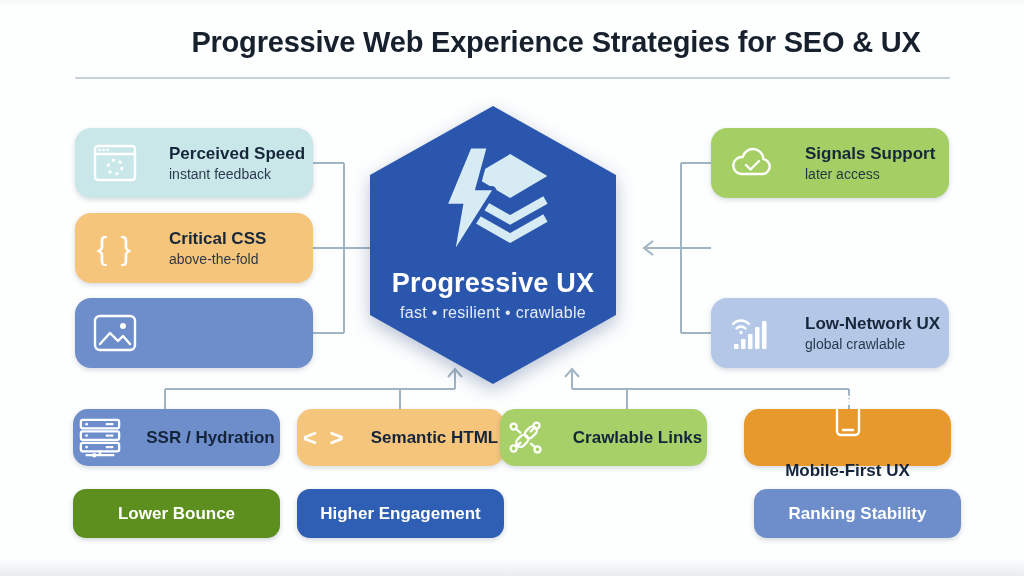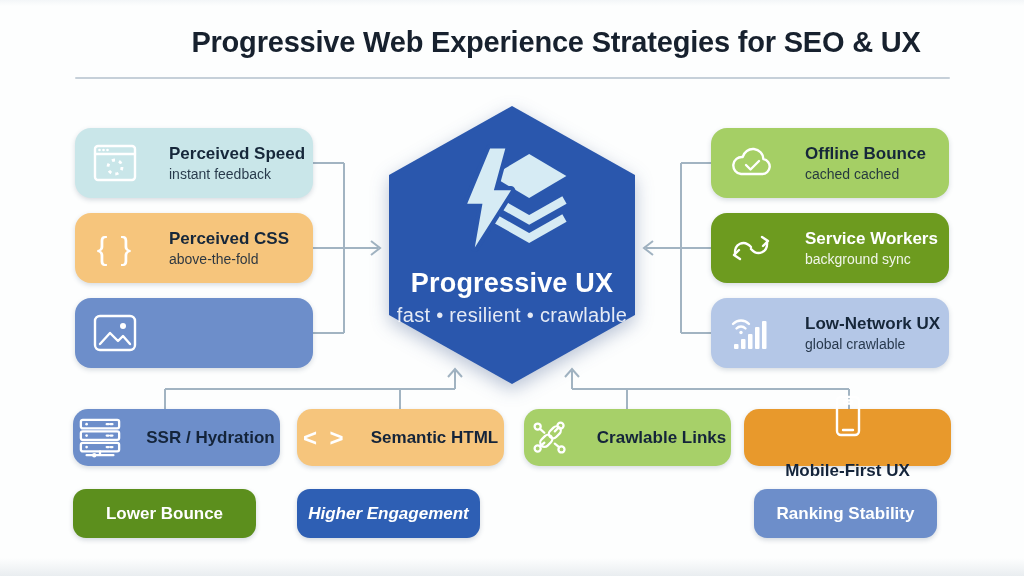--- a/index.html
+++ b/index.html
@@ -25,29 +25,29 @@
   .icon-box{flex:0 0 auto;display:flex;align-items:center;justify-content:center;width:48px;}
   .glyph-icon{color:#ffffff;font-size:32px;font-weight:400;letter-spacing:2px;white-space:nowrap;line-height:1;}
   .glyph-icon.sm{font-size:24px;letter-spacing:3px;font-weight:bold;}
   .tactic{
     position:absolute;top:409px;height:57px;width:207px;border-radius:15px;
     display:flex;align-items:center;justify-content:center;gap:24px;box-sizing:border-box;
     box-shadow:0 2px 5px rgba(40,60,90,0.18);
   }
   .tactic .t{font-weight:bold;font-size:17px;white-space:nowrap;}
   .pill{
-    position:absolute;top:489px;height:49px;width:183px;border-radius:13px;
+    position:absolute;top:489px;height:49px;width:207px;border-radius:13px;
     display:flex;align-items:center;justify-content:center;
     font-weight:bold;font-size:17px;box-shadow:0 2px 5px rgba(40,60,90,0.2);
   }
-  .hexwrap{position:absolute;left:387px;top:104px;width:250px;height:282px;}
+  .hexwrap{position:absolute;left:368px;top:104px;width:250px;height:282px;}
   .hexwrap svg.hexsvg{position:absolute;left:0;top:0;filter:drop-shadow(0 6px 9px rgba(30,60,120,0.30));}
   .hexicon{position:absolute;left:63px;top:38px;}
   .hexlabel{position:absolute;top:164px;left:0;width:100%;text-align:center;font-size:27px;font-weight:bold;letter-spacing:0.2px;}
-  .hexsub{position:absolute;top:200px;left:0;width:100%;text-align:center;font-size:20px;opacity:0.88;letter-spacing:0.3px;}
+  .hexsub{position:absolute;top:200px;left:0;width:100%;text-align:center;font-size:16px;opacity:0.88;letter-spacing:0.3px;}
   .lineart{fill:none;stroke:#ffffff;stroke-width:2.4;stroke-linecap:round;stroke-linejoin:round;}
 </style>
 </head>
 <body>
 
 <div class="canvas">
 
   <div class="title">Progressive Web Experience Strategies for SEO &amp; UX</div>
   <div class="divider"></div>
 
@@ -83,21 +83,21 @@
       <span class="t">Perceived Speed</span>
       <span class="s">instant feedback</span>
     </span>
   </div>
 
   <div class="card" style="left: 75px; top: 213px; width: 238px; height: 70px; background-color: rgb(246, 197, 124);">
     <span class="icon-box">
       <span class="glyph-icon">{ }</span>
     </span>
     <span class="txt" style="color:#16273a">
-      <span class="t">Perceived CSS</span>
+      <span class="t">Critical CSS</span>
       <span class="s">above-the-fold</span>
     </span>
   </div>
 
   <div class="card" style="left: 75px; top: 298px; width: 238px; height: 70px; background-color: rgb(109, 142, 202);">
     <span class="icon-box">
       <svg width="44" height="38" viewBox="0 0 44 38">
         <rect class="lineart" x="2" y="2" width="40" height="34" rx="5" stroke-width="2.6"></rect>
         <circle cx="30" cy="12" r="3" fill="#fff"></circle>
         <path class="lineart" d="M7 30 L17 19 L25 27 L30 22 L37 30" stroke-width="2.6"></path>
@@ -106,39 +106,25 @@
   </div>
 
   <div class="card" style="left: 711px; top: 128px; width: 238px; height: 70px; background-color: rgb(165, 207, 101);">
     <span class="icon-box">
       <svg width="46" height="34" viewBox="0 0 46 34">
         <path class="lineart" d="M13 28 H34 a7.5 7.5 0 0 0 1.4 -14.9 A10.5 10.5 0 0 0 14.7 11 A8 8 0 0 0 13 28 Z" stroke-width="2.6"></path>
         <path class="lineart" d="M18 19 l4.5 4.5 L31 15" stroke-width="2.6"></path>
       </svg>
     </span>
     <span class="txt" style="color:#16273a">
-      <span class="t">Offline Bounce</span>
-      <span class="s">cached cached</span>
-    </span>
-  </div>
-
-  <div class="card" style="left: 711px; top: 213px; width: 238px; height: 70px; background-color: rgb(109, 155, 31);">
-    <span class="icon-box">
-      <svg width="46" height="32" viewBox="0 0 46 32">
-        <path class="lineart" d="M7 22 C6 12 16 7 23 15" stroke-width="2.8"></path>
-        <path class="lineart" d="M39 10 C40 20 30 25 23 17" stroke-width="2.8"></path>
-        <path class="lineart" d="M34 5 L40 9 L35 14" stroke-width="2.4"></path>
-        <path class="lineart" d="M12 27 L6 23 L11 18" stroke-width="2.4"></path>
-      </svg>
-    </span>
-    <span class="txt" style="color:#ffffff">
-      <span class="t">Service Workers</span>
-      <span class="s">background sync</span>
-    </span>
-  </div>
+      <span class="t">Signals Support</span>
+      <span class="s">later access</span>
+    </span>
+  </div>
+
 
   <div class="card" style="left: 711px; top: 298px; width: 238px; height: 70px; background-color: rgb(180, 199, 231);">
     <span class="icon-box">
       <svg width="42" height="38" viewBox="0 0 42 38">
         <path class="lineart" d="M3 10 a11 11 0 0 1 16 0"></path>
         <path class="lineart" d="M6.5 14.5 a6.2 6.2 0 0 1 9 0"></path>
         <circle cx="11" cy="18.5" r="1.7" fill="#fff"></circle>
         <rect x="4" y="30" width="4.5" height="5" rx="1" fill="#fff"></rect>
         <rect x="11" y="25" width="4.5" height="10" rx="1" fill="#fff"></rect>
         <rect x="18" y="20" width="4.5" height="15" rx="1" fill="#fff"></rect>
@@ -186,21 +172,21 @@
     <span class="t" style="color:#14243a">SSR / Hydration</span>
   </div>
 
   <div class="tactic" style="left: 297px; background-color: rgb(246, 197, 124);">
     <span class="icon-box" style="width:44px">
       <span class="glyph-icon sm">&lt; &gt;</span>
     </span>
     <span class="t" style="color:#14243a">Semantic HTML</span>
   </div>
 
-  <div class="tactic" style="left: 524px; background-color: rgb(167, 208, 105);">
+  <div class="tactic" style="left: 500px; background-color: rgb(167, 208, 105);">
     <span class="icon-box" style="width:44px">
       <svg width="40" height="38" viewBox="0 0 42 38">
         <circle class="lineart" cx="7" cy="7" r="3.2" stroke-width="2.2"></circle>
         <circle class="lineart" cx="31" cy="6" r="3.2" stroke-width="2.2"></circle>
         <circle class="lineart" cx="7" cy="30" r="3.2" stroke-width="2.2"></circle>
         <circle class="lineart" cx="32" cy="31" r="3.2" stroke-width="2.2"></circle>
         <path class="lineart" d="M9.5 9.5 L14 13.5 M28.5 8.5 L25 12 M9.5 27.5 L14 24 M29.5 28.5 L25 25" stroke-width="2"></path>
         <rect class="lineart" x="9" y="17.5" width="14" height="9" rx="4.5" stroke-width="2.2" transform="rotate(-45 16 22)"></rect>
         <rect class="lineart" x="18" y="8.5" width="14" height="9" rx="4.5" stroke-width="2.2" transform="rotate(-45 25 13)"></rect>
       </svg>
@@ -215,20 +201,20 @@
         <rect class="lineart" x="10" y="5.5" width="8" height="3" rx="1" stroke-width="1.6"></rect>
         <line class="lineart" x1="9" y1="35" x2="19" y2="35" stroke-width="2.6"></line>
       </svg>
     </span>
     <span class="t" style="color:#14243a">Mobile-First UX</span>
   </div>
 
   <div class="pill" style="left: 73px; background-color: rgb(92, 143, 29);">
     <span style="color: rgb(255, 255, 255);">Lower Bounce</span>
   </div>
-  <div class="pill" style="left: 297px; background-color: rgb(46, 95, 180); font-style: italic;">
+  <div class="pill" style="left: 297px; background-color: rgb(46, 95, 180);">
     <span style="color: rgb(255, 255, 255);">Higher Engagement</span>
   </div>
   <div class="pill" style="left: 754px; background-color: rgb(109, 142, 202);">
     <span style="color: rgb(255, 255, 255);">Ranking Stability</span>
   </div>
 
 </div>
 
 </body></html>

